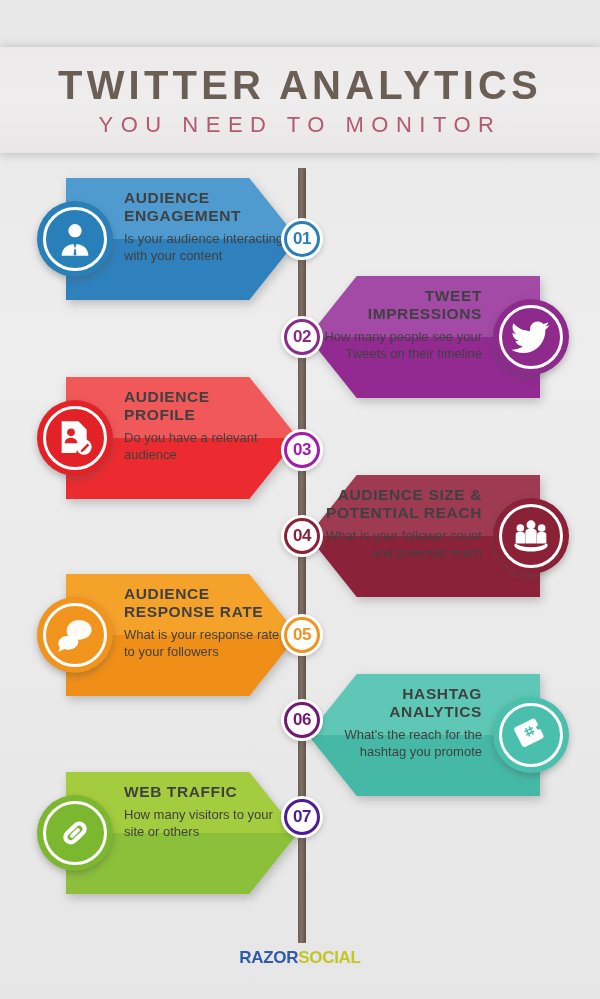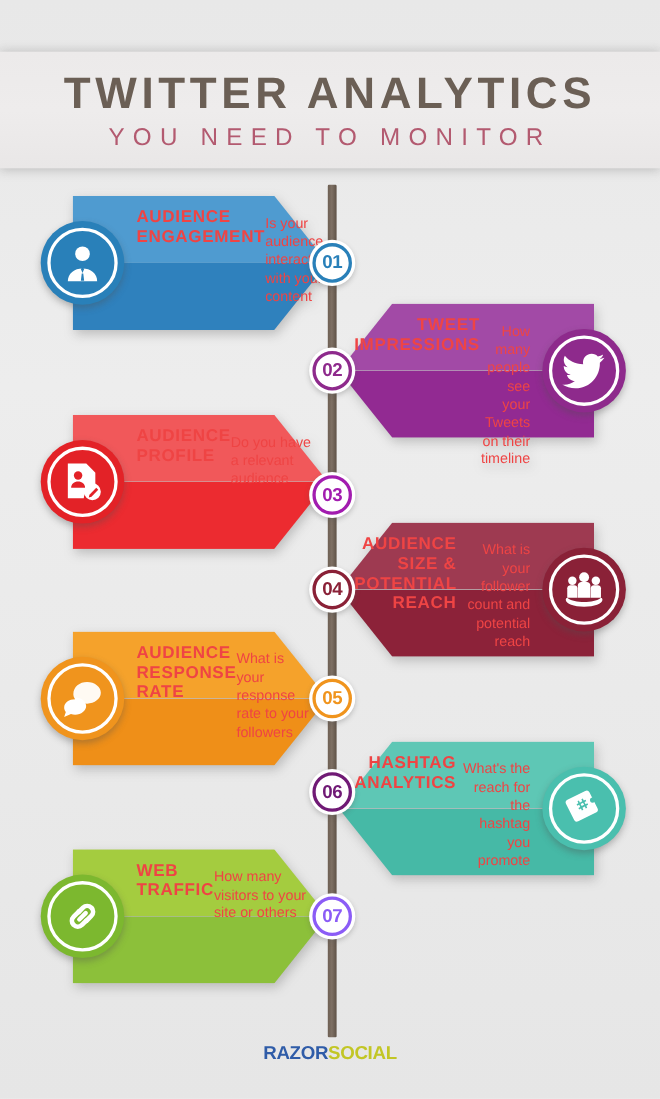--- a/index.html
+++ b/index.html
@@ -76,22 +76,22 @@
   .right .banner .half.top {
     clip-path: polygon(21% 0, 100% 0, 100% 100%, 0 100%);
   }
   .right .banner .half.bot {
     clip-path: polygon(0 0, 100% 0, 100% 100%, 21% 100%);
   }
 
   .banner-text {
     position: absolute; inset: 0;
     padding: 11px 14px 10px 58px;
-    display: flex; flex-direction: row;
-    color: #ef4444;
+    display: flex; flex-direction: column;
+    color: #404040;
   }
   .right .banner-text { padding: 11px 58px 27px 14px; text-align: right; }
 
   .b-title {
     font-size: 15.5px; font-weight: bold;
     letter-spacing: .6px; line-height: 1.17;
     text-transform: uppercase;
   }
   .b-desc {
     margin-top: 6px;
@@ -303,21 +303,21 @@
         </div>
       </div>
       <div class="icon-circle" style="background: rgb(124, 184, 47); top: 23px;">
         <div class="ring"></div>
         <svg viewBox="0 0 24 24">
           <path d="M9.4 14.6a1.2 1.2 0 0 1 0-1.7l3.5-3.5a1.2 1.2 0 0 1 1.7 1.7l-3.5 3.5a1.2 1.2 0 0 1-1.7 0z"></path>
           <path d="M6.3 17.7a4.5 4.5 0 0 1 0-6.4l2.5-2.5a1.3 1.3 0 1 1 1.8 1.8l-2.5 2.5a1.9 1.9 0 1 0 2.7 2.7l2.5-2.5a1.3 1.3 0 0 1 1.8 1.8l-2.5 2.5a4.5 4.5 0 0 1-6.3 0z"></path>
           <path d="M17.7 6.3a4.5 4.5 0 0 1 0 6.4l-2.5 2.5a1.3 1.3 0 1 1-1.8-1.8l2.5-2.5a1.9 1.9 0 1 0-2.7-2.7l-2.5 2.5a1.3 1.3 0 0 1-1.8-1.8l2.5-2.5a4.5 4.5 0 0 1 6.3 0z"></path>
         </svg>
       </div>
-      <div class="badge" style="color: #8b5cf6; top: 40px;">
+      <div class="badge" style="color: #4c1d95; top: 24px;">
         <div class="inner"></div>
         <span>07</span>
       </div>
     </div>
   </div>
 
 <div class="footer">
   <div class="logo"><span class="razor">RAZOR</span><span class="social">SOCIAL</span></div>
 </div>
 

